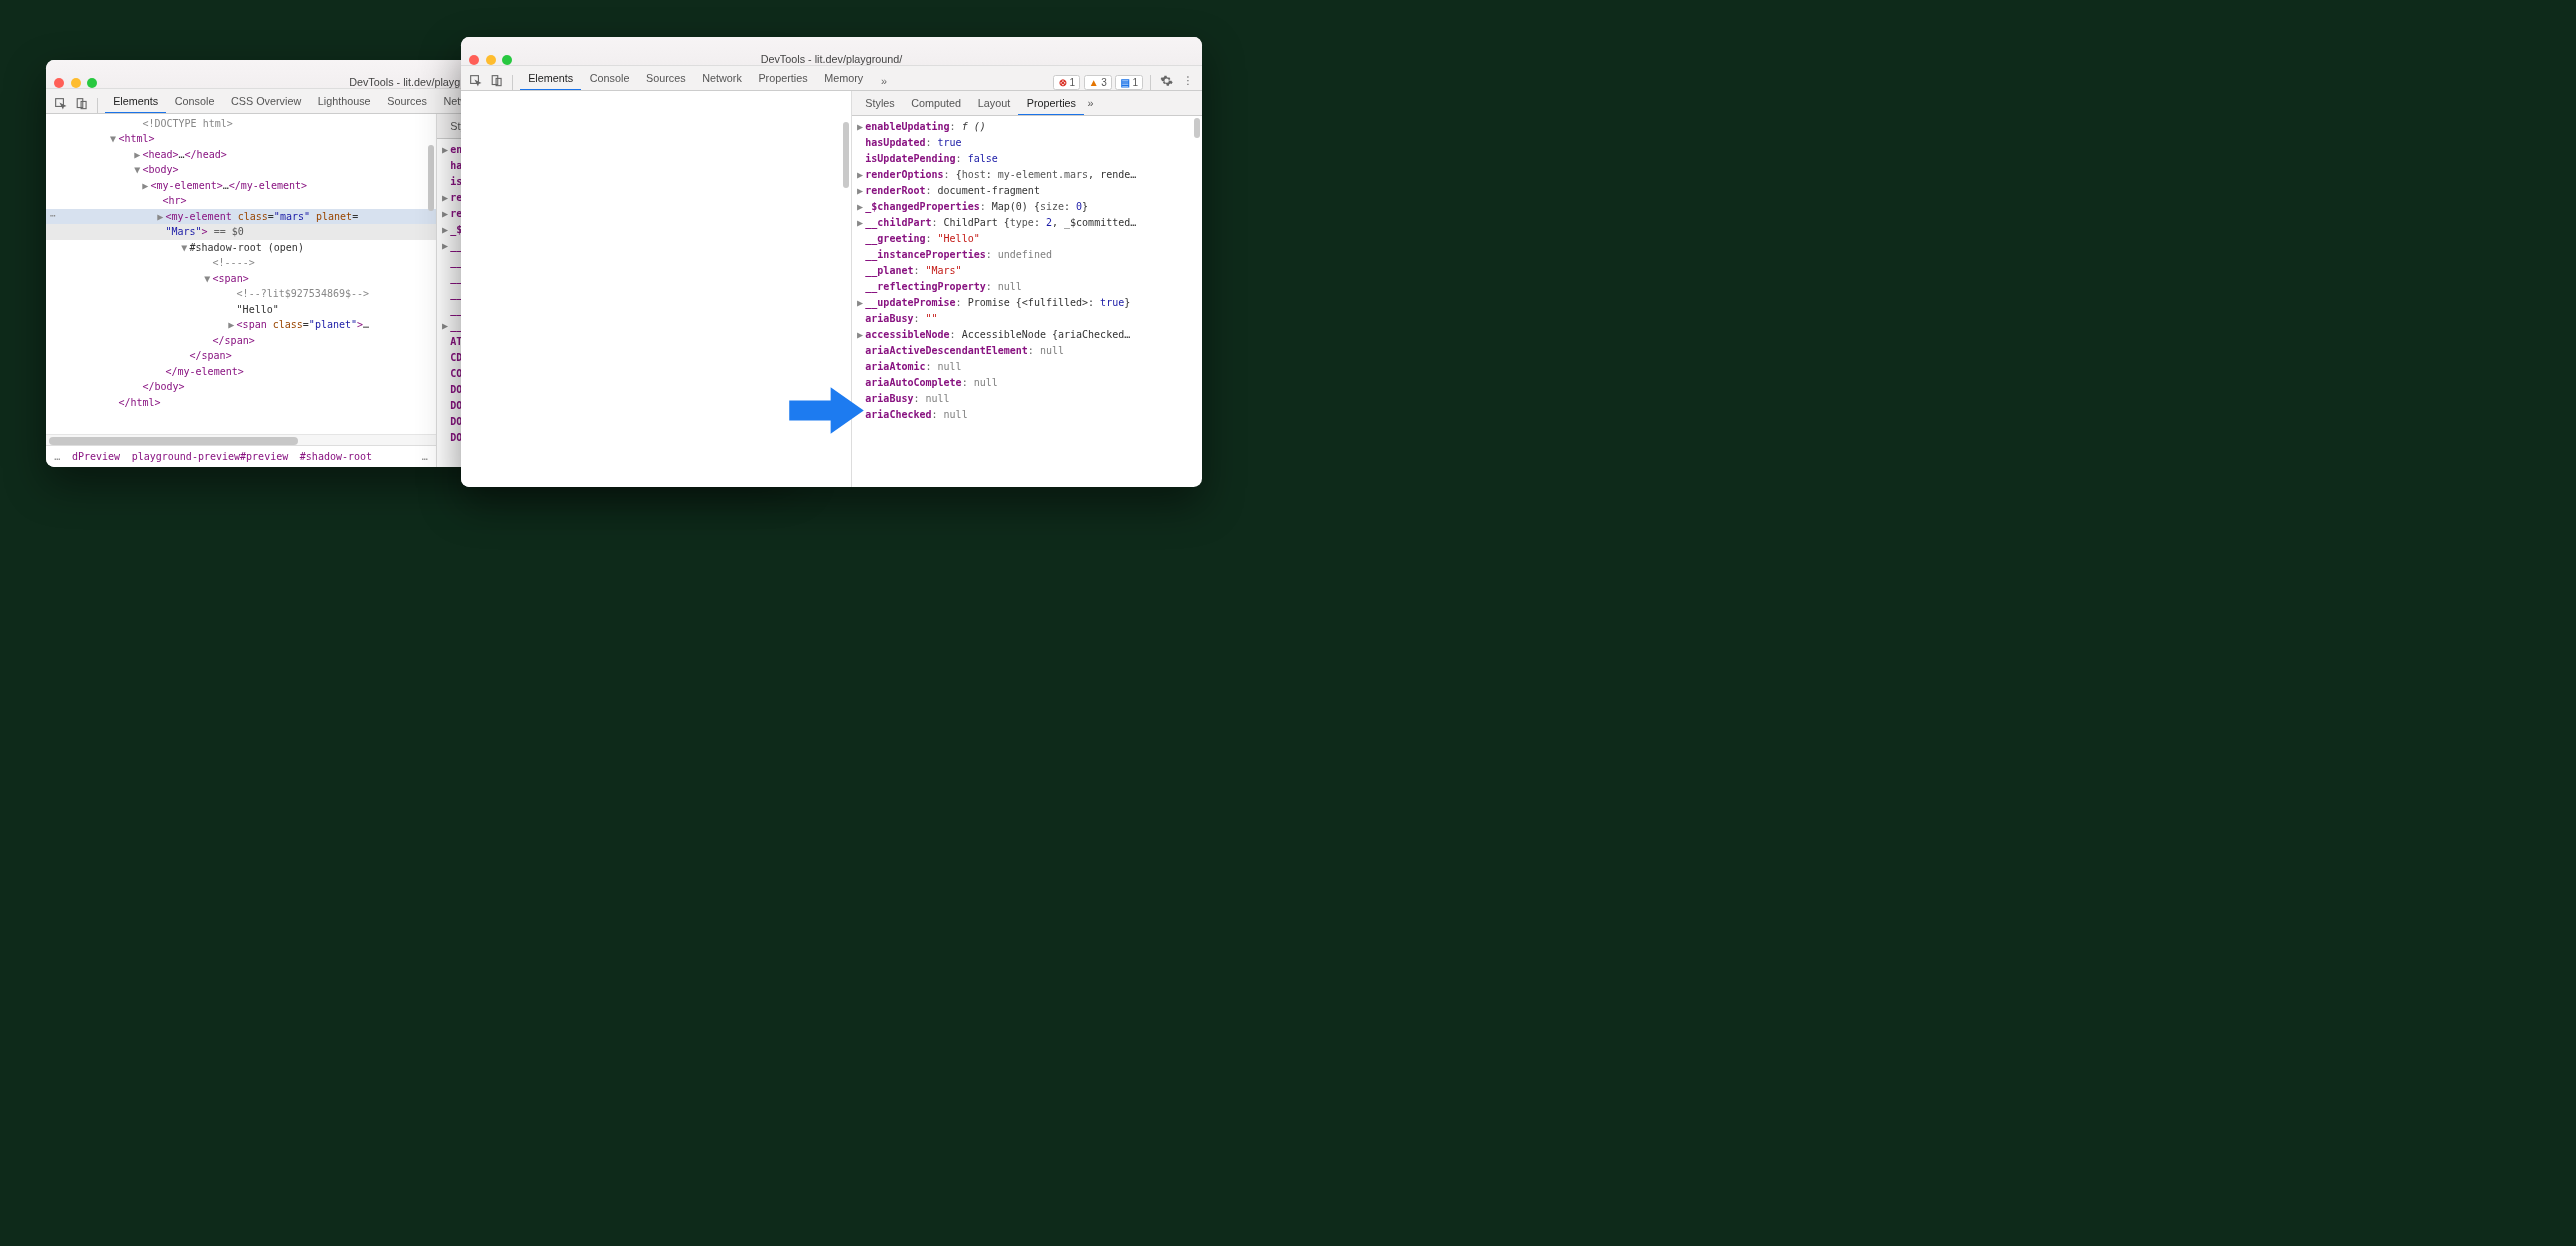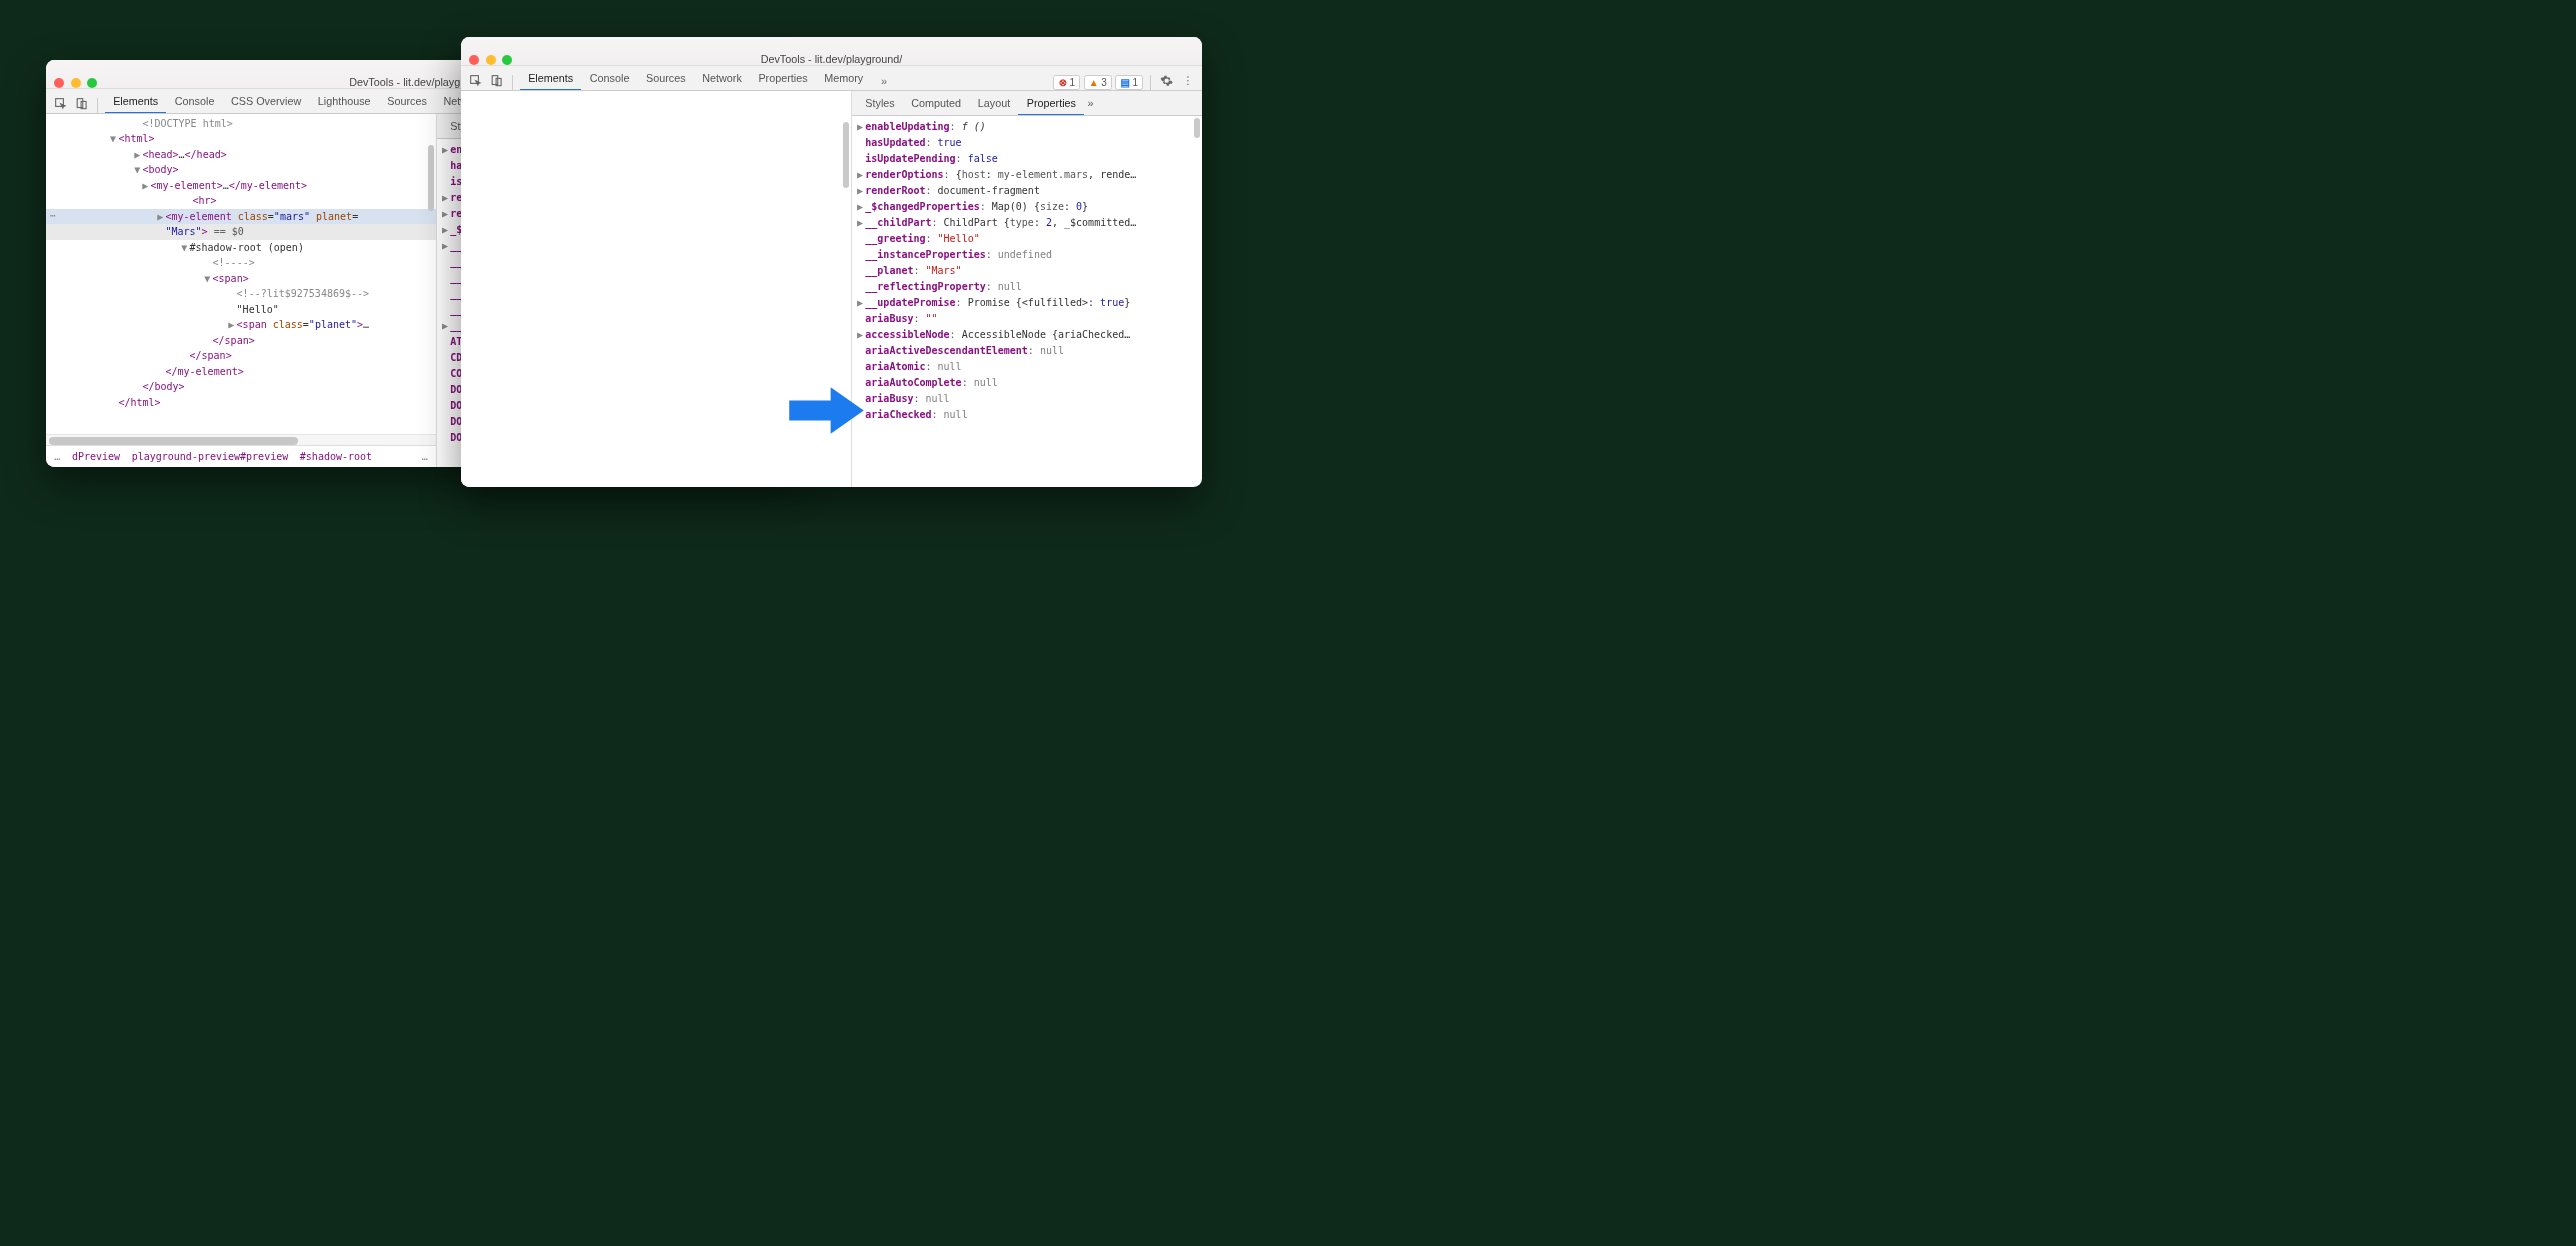--- a/index.html
+++ b/index.html
@@ -201,21 +201,21 @@
   </div>
 
   <div class="body-split">
     <div class="left-pane">
       <div class="tree" id="left-tree">
         <div class="tree-row" style="padding-left: 52px;">      <span class="tw"> </span><span class="comment">&lt;!DOCTYPE html&gt;</span></div>
           <div class="tree-row" style="padding-left: 40px;">    <span class="tw">▼</span><span class="tag">&lt;html&gt;</span></div>
           <div class="tree-row" style="padding-left: 52px;">      <span class="tw">▶</span><span class="tag">&lt;head&gt;</span><span class="txt">…</span><span class="tag">&lt;/head&gt;</span></div>
           <div class="tree-row" style="padding-left: 52px;">      <span class="tw">▼</span><span class="tag">&lt;body&gt;</span></div>
           <div class="tree-row" style="padding-left: 48px;">        <span class="tw">▶</span><span class="tag">&lt;my-element&gt;</span><span class="txt">…</span><span class="tag">&lt;/my-element&gt;</span></div>
-          <div class="tree-row" style="padding-left: 90px;">        <span class="tw"> </span><span class="tag">&lt;hr&gt;</span></div>
+          <div class="tree-row" style="padding-left: 60px;">        <span class="tw"> </span><span class="tag">&lt;hr&gt;</span></div>
           <div class="tree-row sel" style="padding-left: 63px;"><span class="gutter-dots">⋯</span>        <span class="tw">▶</span><span class="tag">&lt;my-element </span><span class="attr">class</span><span class="txt">=</span><span class="val">"mars"</span><span class="txt"> </span><span class="attr">planet</span><span class="txt">=</span></div>
           <div class="tree-row sel-under" style="padding-left: 63px;">        <span class="tw"> </span><span class="val">"Mars"</span><span class="tag">&gt;</span><span class="eq"> == </span><span class="dollar0">$0</span></div>
           <div class="tree-row" style="padding-left: 75px;">          <span class="tw">▼</span><span class="txt">#shadow-root (open)</span></div>
           <div class="tree-row" style="padding-left: 86px;">            <span class="tw"> </span><span class="comment">&lt;!----&gt;</span></div>
           <div class="tree-row" style="padding-left: 86px;">            <span class="tw">▼</span><span class="tag">&lt;span&gt;</span></div>
           <div class="tree-row" style="padding-left: 98px;">              <span class="tw"> </span><span class="comment">&lt;!--?lit$927534869$--&gt;</span></div>
           <div class="tree-row" style="padding-left: 98px;">              <span class="tw"> </span><span class="txt">"Hello"</span></div>
           <div class="tree-row" style="padding-left: 98px;">              <span class="tw">▶</span><span class="tag">&lt;span </span><span class="attr">class</span><span class="txt">=</span><span class="val">"planet"</span><span class="tag">&gt;</span><span class="txt">…</span></div>
           <div class="tree-row" style="padding-left: 86px;">            <span class="tw"> </span><span class="tag">&lt;/span&gt;</span></div>
           <div class="tree-row" style="padding-left: 75px;">          <span class="tw"> </span><span class="tag">&lt;/span&gt;</span></div>

